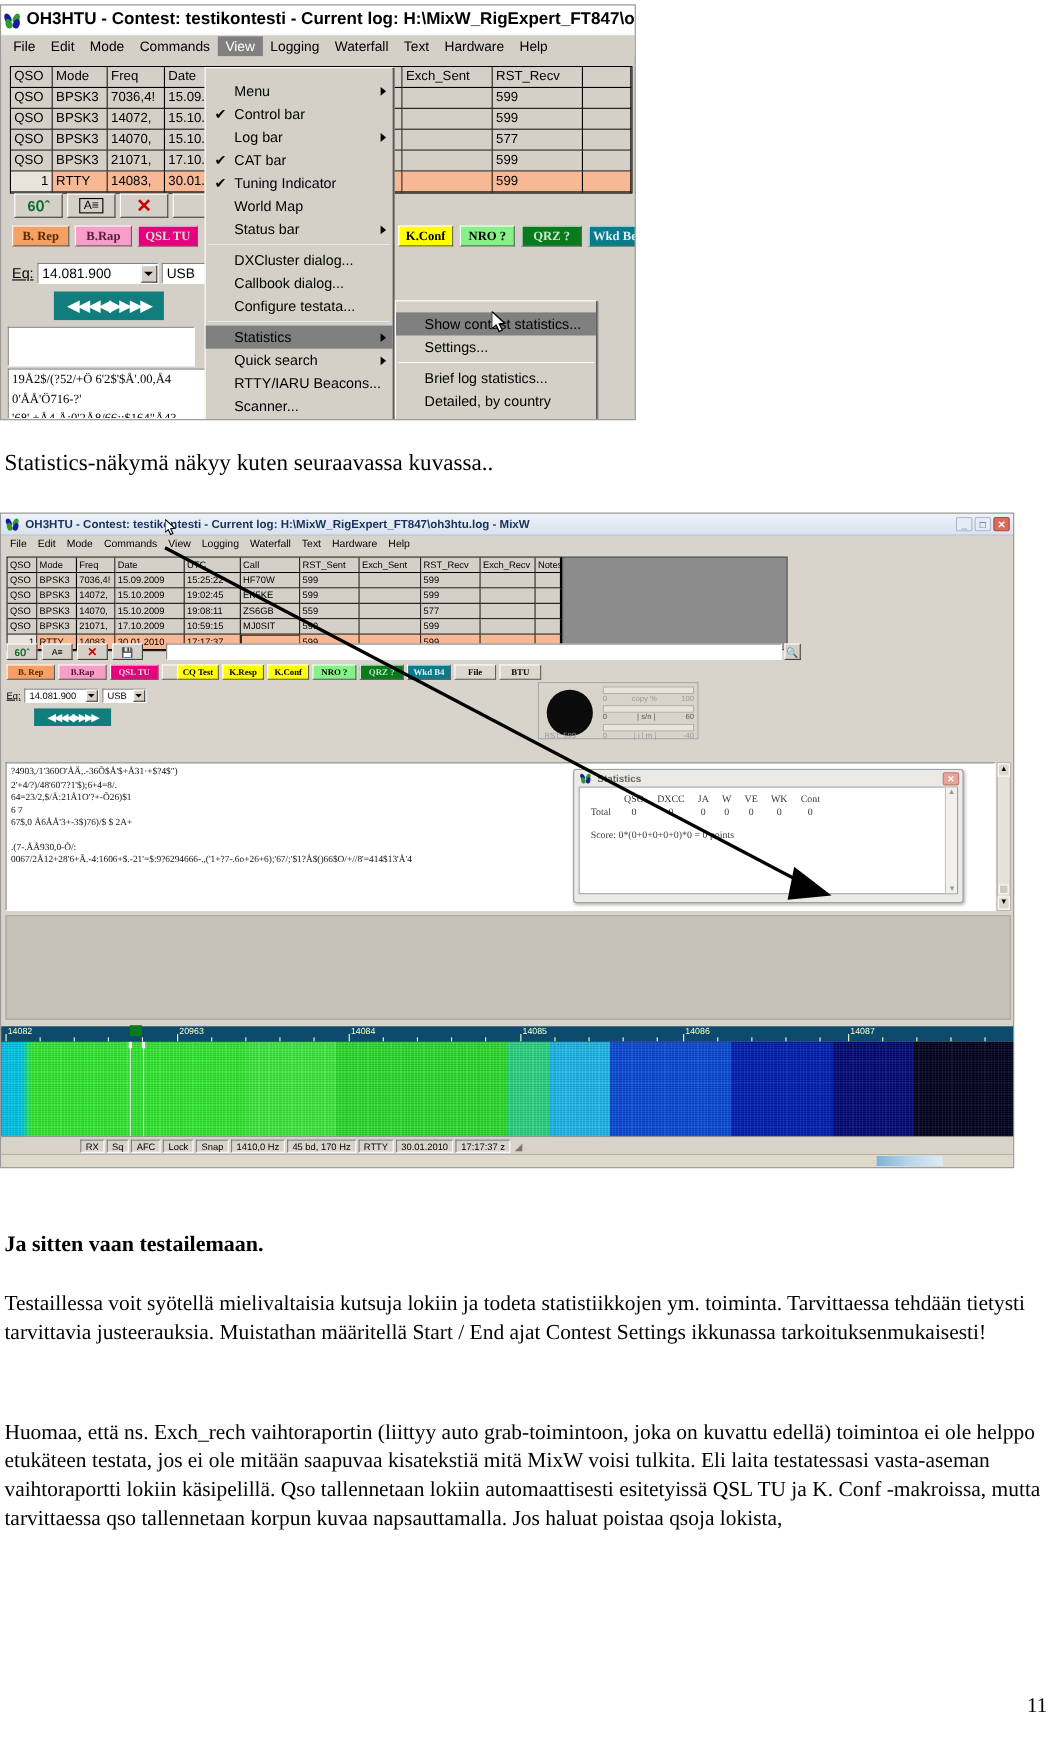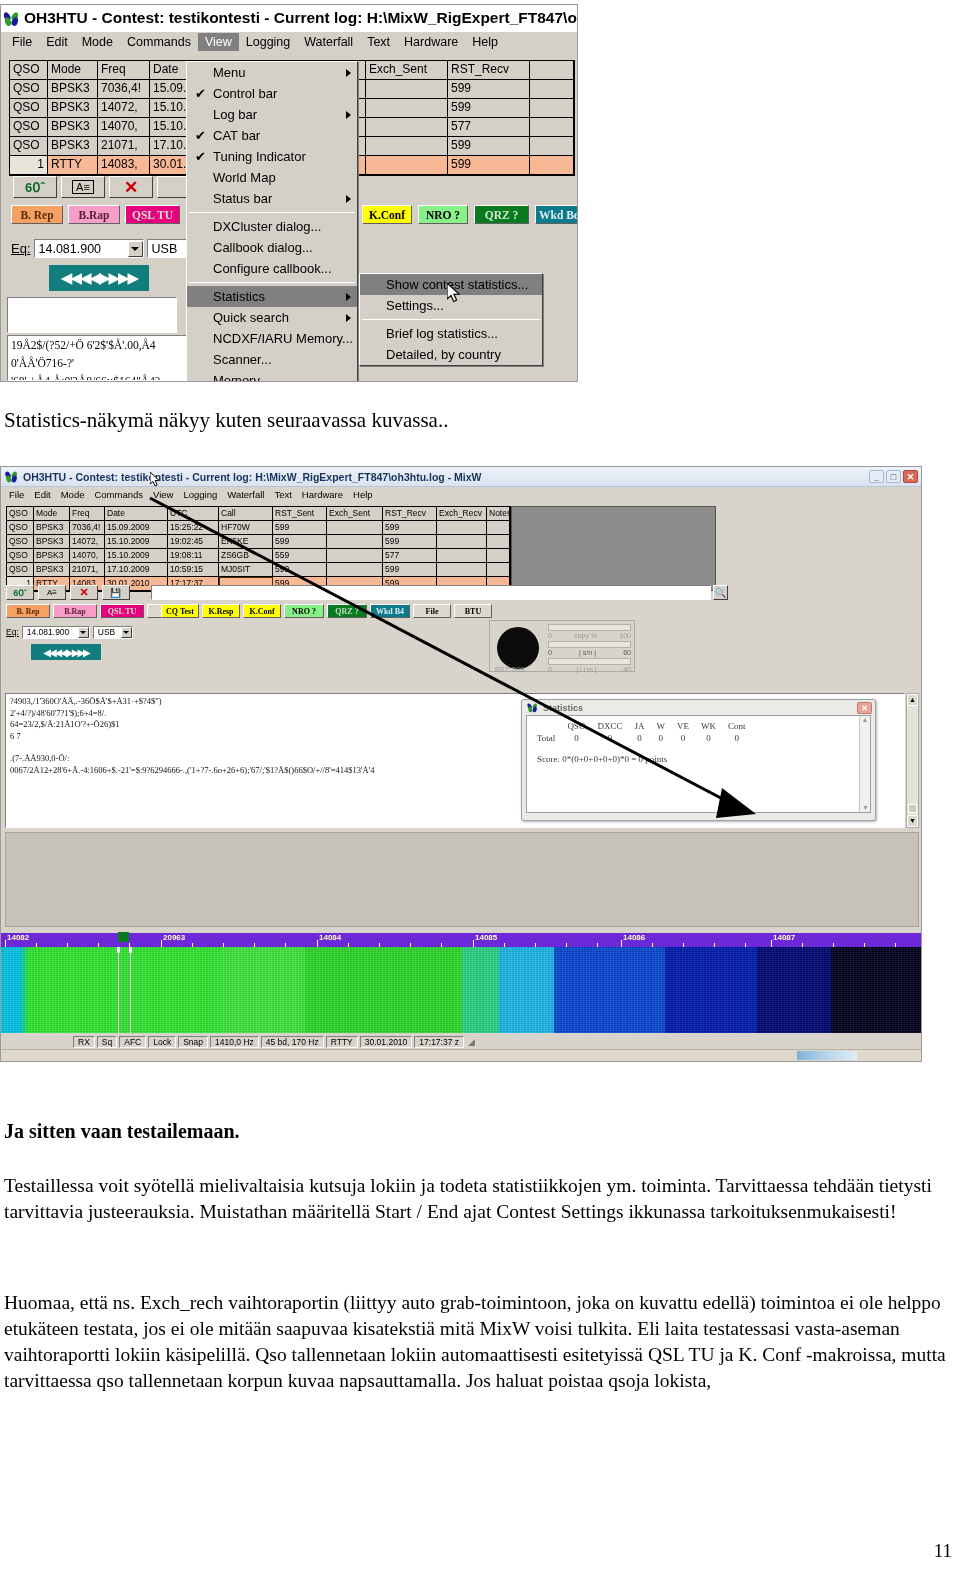--- a/index.html
+++ b/index.html
@@ -70,21 +70,21 @@
   .grid .row.hdr .cell { background:#d4d0c8; font-weight:normal; }
   .grid .row.sel .cell { background:#f7b995; }
   .grid .row.sel .cell.num { background:#e8e4dc; text-align:right; }
 
   
   .dropdown {
     position:absolute; background:#d4d0c8;
     border-top:1px solid #ffffff; border-left:1px solid #ffffff;
     border-right:1px solid #404040; border-bottom:1px solid #404040;
     box-shadow:1px 1px 0 #808080;
-    font-size:13px; color:#000; padding:0 0; z-index:40;
+    font-size:13px; color:#000; padding:10px 0; z-index:40;
   }
   .dropdown .item {
     display:flex; align-items:center; height:21px;
     padding:0 18px 0 26px; white-space:nowrap; position:relative;
   }
   .dropdown .item.hl { background:#808080; color:#000; }
   .dropdown .item .chk { position:absolute; left:8px; font-size:13px; }
   .dropdown .item .arr {
     position:absolute; right:6px; width:0;height:0;
     border-left:5px solid #000; border-top:4px solid transparent; border-bottom:4px solid transparent;
@@ -161,21 +161,21 @@
     border:1px solid #9aa0aa; border-radius:3px;
     box-shadow:1px 1px 3px rgba(0,0,0,.3);
   }
   .statdlg .hd { height:15px; display:flex;align-items:center; gap:3px; padding:0 3px;
      font-size:9px; color:#6a6a6a; font-weight:bold; }
   .statdlg .body { background:#fff; border:1px solid #9aa0aa; margin:0 4px 4px 4px;
      position:relative; font-family:"Liberation Serif", serif; font-size:9px; color:#3a3a3a; }
   .statdlg table { border-collapse:collapse; }
   .statdlg td { padding:1px 6px; white-space:nowrap; }
 
-  .wf-ruler { height:14px; background:#6d28d9; position:relative;font-weight:bold; }
+  .wf-ruler { height:14px; background:#0c4a6e; position:relative; }
   .wf-ruler .lbl { position:absolute; top:0; font-size:8px; color:#ffffc0;
       font-family:"Liberation Sans", sans-serif; }
   .wf-ruler .tk { position:absolute; bottom:0; width:1px; height:4px; background:#ffffc0; }
   .wf-ruler .tk.maj { height:7px; }
 
   .statusbar { height:14px; display:flex; align-items:center; gap:0;
       background:#d8d4cc; font-size:8.5px; padding-left:72px; }
   .statusbar .sb {
       padding:0 4px; height:12px; line-height:11px; margin-right:2px;
       border-top:1px solid #808080;border-left:1px solid #808080;
@@ -369,33 +369,33 @@
       <span class="arr"></span>
     </div>
     <div class="sep"></div>
     <div class="item">
       <span>DXCluster dialog...</span>
     </div>
     <div class="item">
       <span>Callbook dialog...</span>
     </div>
     <div class="item">
-      <span>Configure callbook...</span>
+      <span>Configure testata...</span>
     </div>
     <div class="sep"></div>
     <div class="item hl">
       <span>Statistics</span>
       <span class="arr"></span>
     </div>
     <div class="item">
       <span>Quick search</span>
       <span class="arr"></span>
     </div>
     <div class="item">
-      <span>NCDXF/IARU Memory...</span>
+      <span>RTTY/IARU Beacons...</span>
     </div>
     <div class="item">
       <span>Scanner...</span>
     </div>
     <div class="item">
       <span>Memory...</span>
     </div>
 
   </div>
 
@@ -601,20 +601,21 @@
     </div>
     <div style="position:absolute;left:5px;top:45px;font-size:7px;color:#9a9a9a">RST: 599</div>
   </div>
 
   <div class="sunken" style="position:absolute;left:4px;top:226px;width:900px;height:135px;overflow:hidden;">
     <div style="font-family:'Liberation Serif',serif;font-size:8.5px;line-height:11.5px;padding:2px 4px;color:#111;white-space:nowrap;">
       <div>?4903,/1'360O'ÅÄ,.-36Õ$Å'$+Å31·+$?4$")</div>
       <div>2'+4/?)/48'60'7?1'$);6+4=8/.</div>
       <div>64=23/2,$/Ä:21Å1O'?+-Õ26)$1</div>
       <div>6 7</div>
+      <div>67$,0 Å6ÅÅ'3+-3$)76)/$ $ 2A+</div>
       <div style="height:11px">&nbsp;</div>
       <div>.(7-.ÅÅ930,0-Õ/:</div>
       <div>0067/2Å12+28'6+Ã.-4:1606+$.-21'=$:9?6294666-.,('1+?7-.6o+26+6);'67/;'$1?Å$()66$O/+//8'=414$13'Å'4</div>
     </div>
   </div>
 
   <div style="position:absolute;left:905px;top:226px;width:13px;height:135px;background:#e4e2dd;border:1px solid #b0aca4;">
     <div style="height:12px;background:#dcd8d0;border:1px solid #fff;text-align:center;font-size:7px;line-height:10px">▲</div>
     <div style="position:absolute;bottom:14px;left:1px;width:9px;height:9px;background:#cfcac0;border:1px solid #fff"></div>
     <div style="position:absolute;bottom:0;left:0;width:11px;height:12px;background:#dcd8d0;border:1px solid #fff;text-align:center;font-size:7px;line-height:10px">▼</div>

